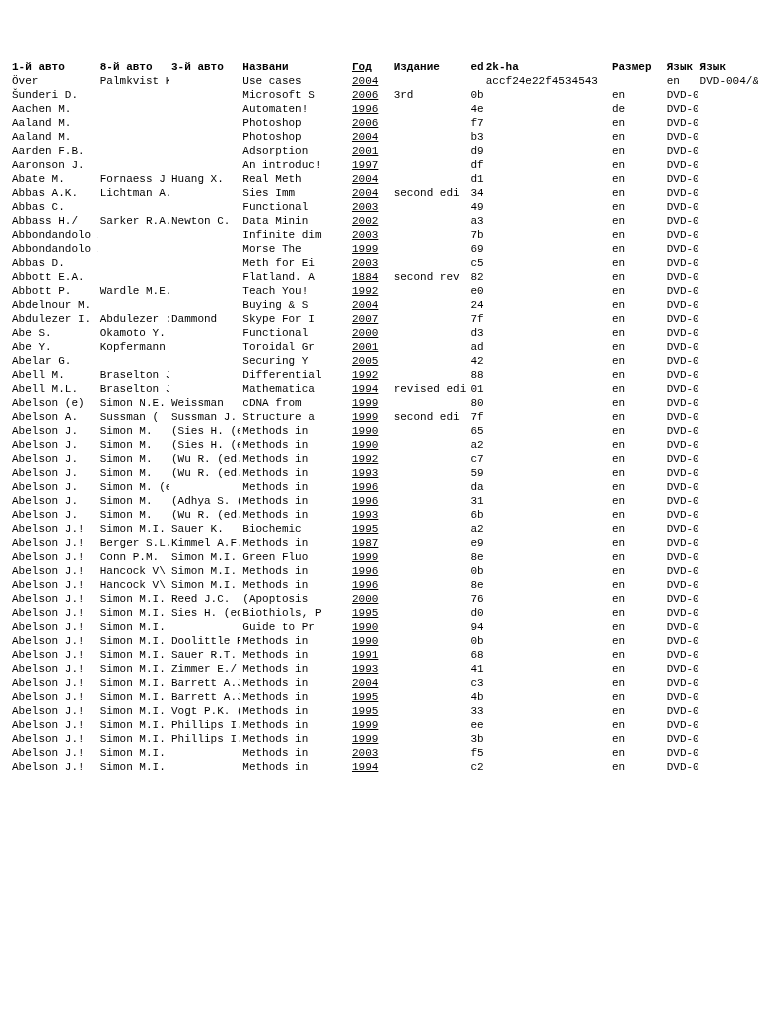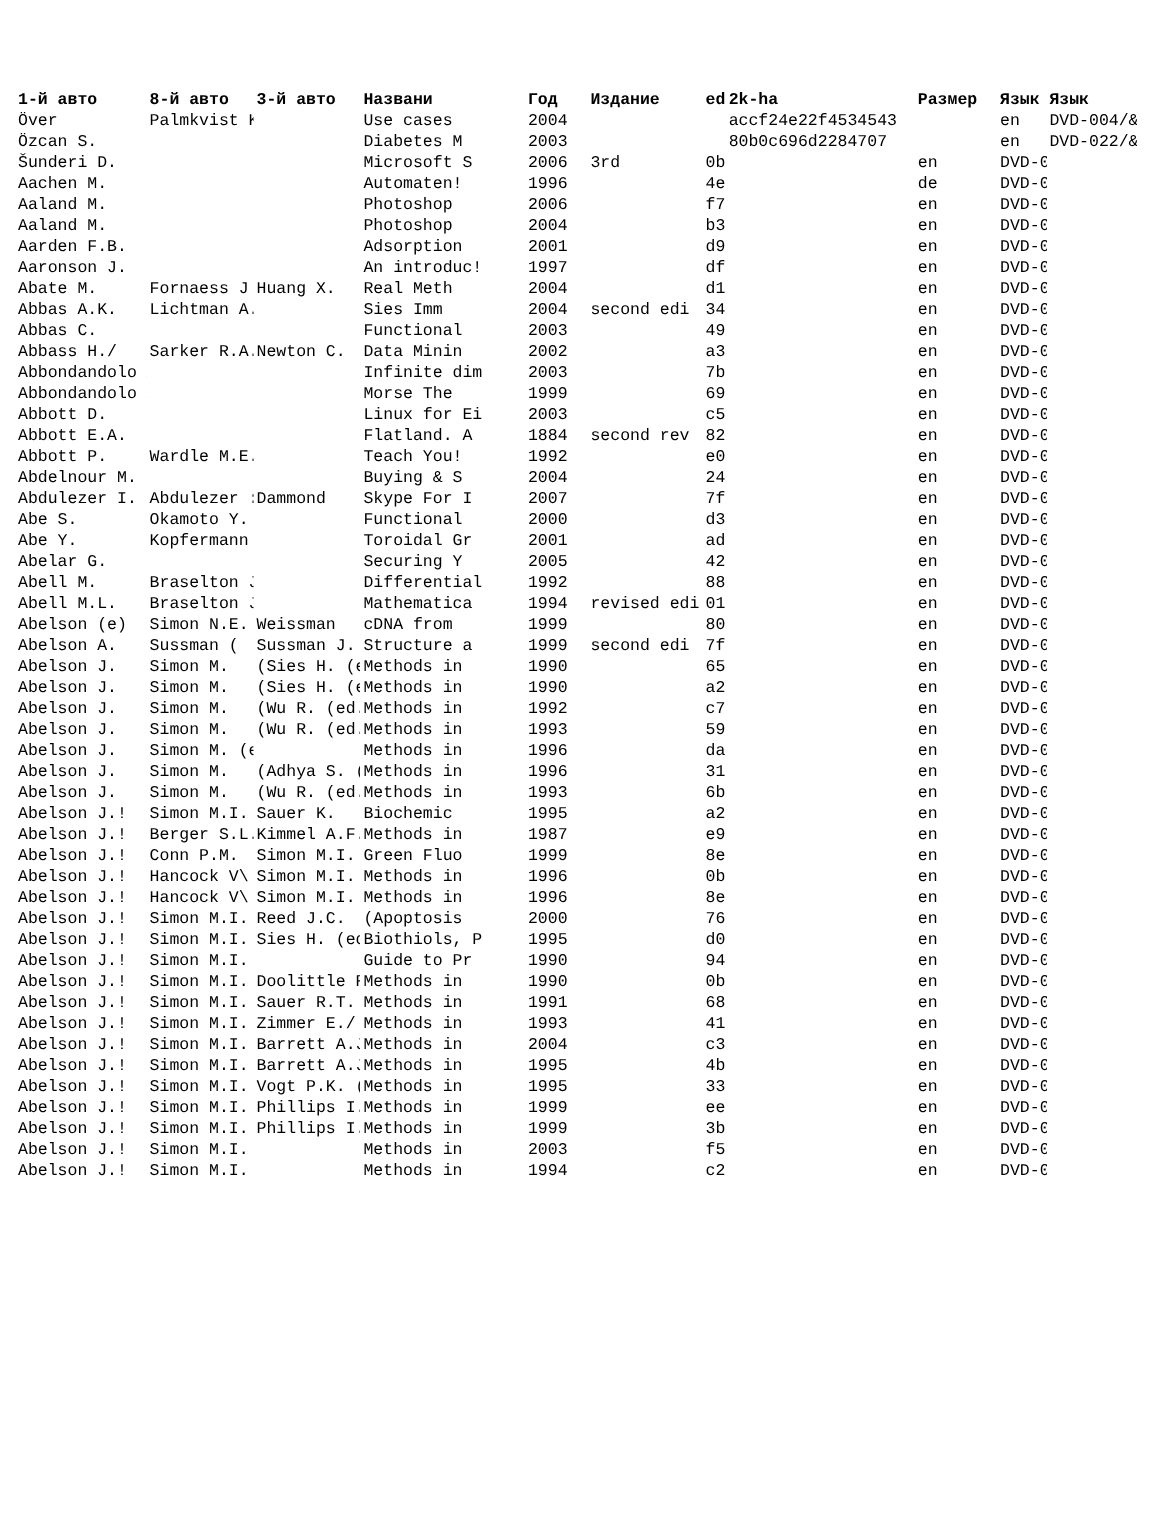--- a/index.html
+++ b/index.html
@@ -33,21 +33,21 @@
     td {
       padding: 1px 2px;
       white-space: nowrap;
       overflow: hidden;
       font-size: 11px;
     }
     .col-author1 { width: 80px; }
     .col-author2 { width: 65px; }
     .col-author3 { width: 65px; }
     .col-title   { width: 100px; }
-    .col-year    { width: 38px; }
+    .col-year    { width: 38px; text-decoration: underline; }
     .col-edition { width: 70px; }
     .col-2k      { width: 14px; }
     .col-hash    { width: 115px; }
     .col-size    { width: 50px; }
     .col-lang    { width: 30px; }
     .col-path    { width: 55px; }
   </style>
 </head>
 <body>
 
@@ -75,33 +75,20 @@
         <td class="col-title">Use cases</td>
         <td class="col-year">2004</td>
         <td class="col-edition"></td>
         <td class="col-2k"></td>
         <td class="col-hash">accf24e22f4534543</td>
         <td class="col-size"></td>
         <td class="col-lang">en</td>
         <td class="col-path">DVD-004/&amp;</td>
       </tr>
       <tr>
-        <td class="col-author1">Özcan S.</td>
-        <td class="col-author2"></td>
-        <td class="col-author3"></td>
-        <td class="col-title">Diabetes M</td>
-        <td class="col-year">2003</td>
-        <td class="col-edition"></td>
-        <td class="col-2k"></td>
-        <td class="col-hash">80b0c696d2284707</td>
-        <td class="col-size"></td>
-        <td class="col-lang">en</td>
-        <td class="col-path">DVD-022/&amp;</td>
-      </tr>
-      <tr>
         <td class="col-author1">Šunderi D.</td>
         <td class="col-author2"></td>
         <td class="col-author3"></td>
         <td class="col-title">Microsoft S</td>
         <td class="col-year">2006</td>
         <td class="col-edition">3rd</td>
         <td class="col-2k">0bfcc1db4f19399930</td>
         <td class="col-hash"></td>
         <td class="col-size">en</td>
         <td class="col-lang">DVD-021/&amp;</td>
@@ -232,24 +219,24 @@
         <td class="col-author3"></td>
         <td class="col-title">Morse The</td>
         <td class="col-year">1999</td>
         <td class="col-edition"></td>
         <td class="col-2k">69620cf69f1318105</td>
         <td class="col-hash"></td>
         <td class="col-size">en</td>
         <td class="col-lang">DVD-014/A</td>
       </tr>
       <tr>
-        <td class="col-author1">Abbott D.</td>
-        <td class="col-author2"></td>
-        <td class="col-author3"></td>
-        <td class="col-title">Linux for Ei</td>
+        <td class="col-author1">Abbas D.</td>
+        <td class="col-author2"></td>
+        <td class="col-author3"></td>
+        <td class="col-title">Meth for Ei</td>
         <td class="col-year">2003</td>
         <td class="col-edition"></td>
         <td class="col-2k">c52717c241350729</td>
         <td class="col-hash"></td>
         <td class="col-size">en</td>
         <td class="col-lang">DVD-033/A</td>
       </tr>
       <tr>
         <td class="col-author1">Abbott E.A.</td>
         <td class="col-author2"></td>

